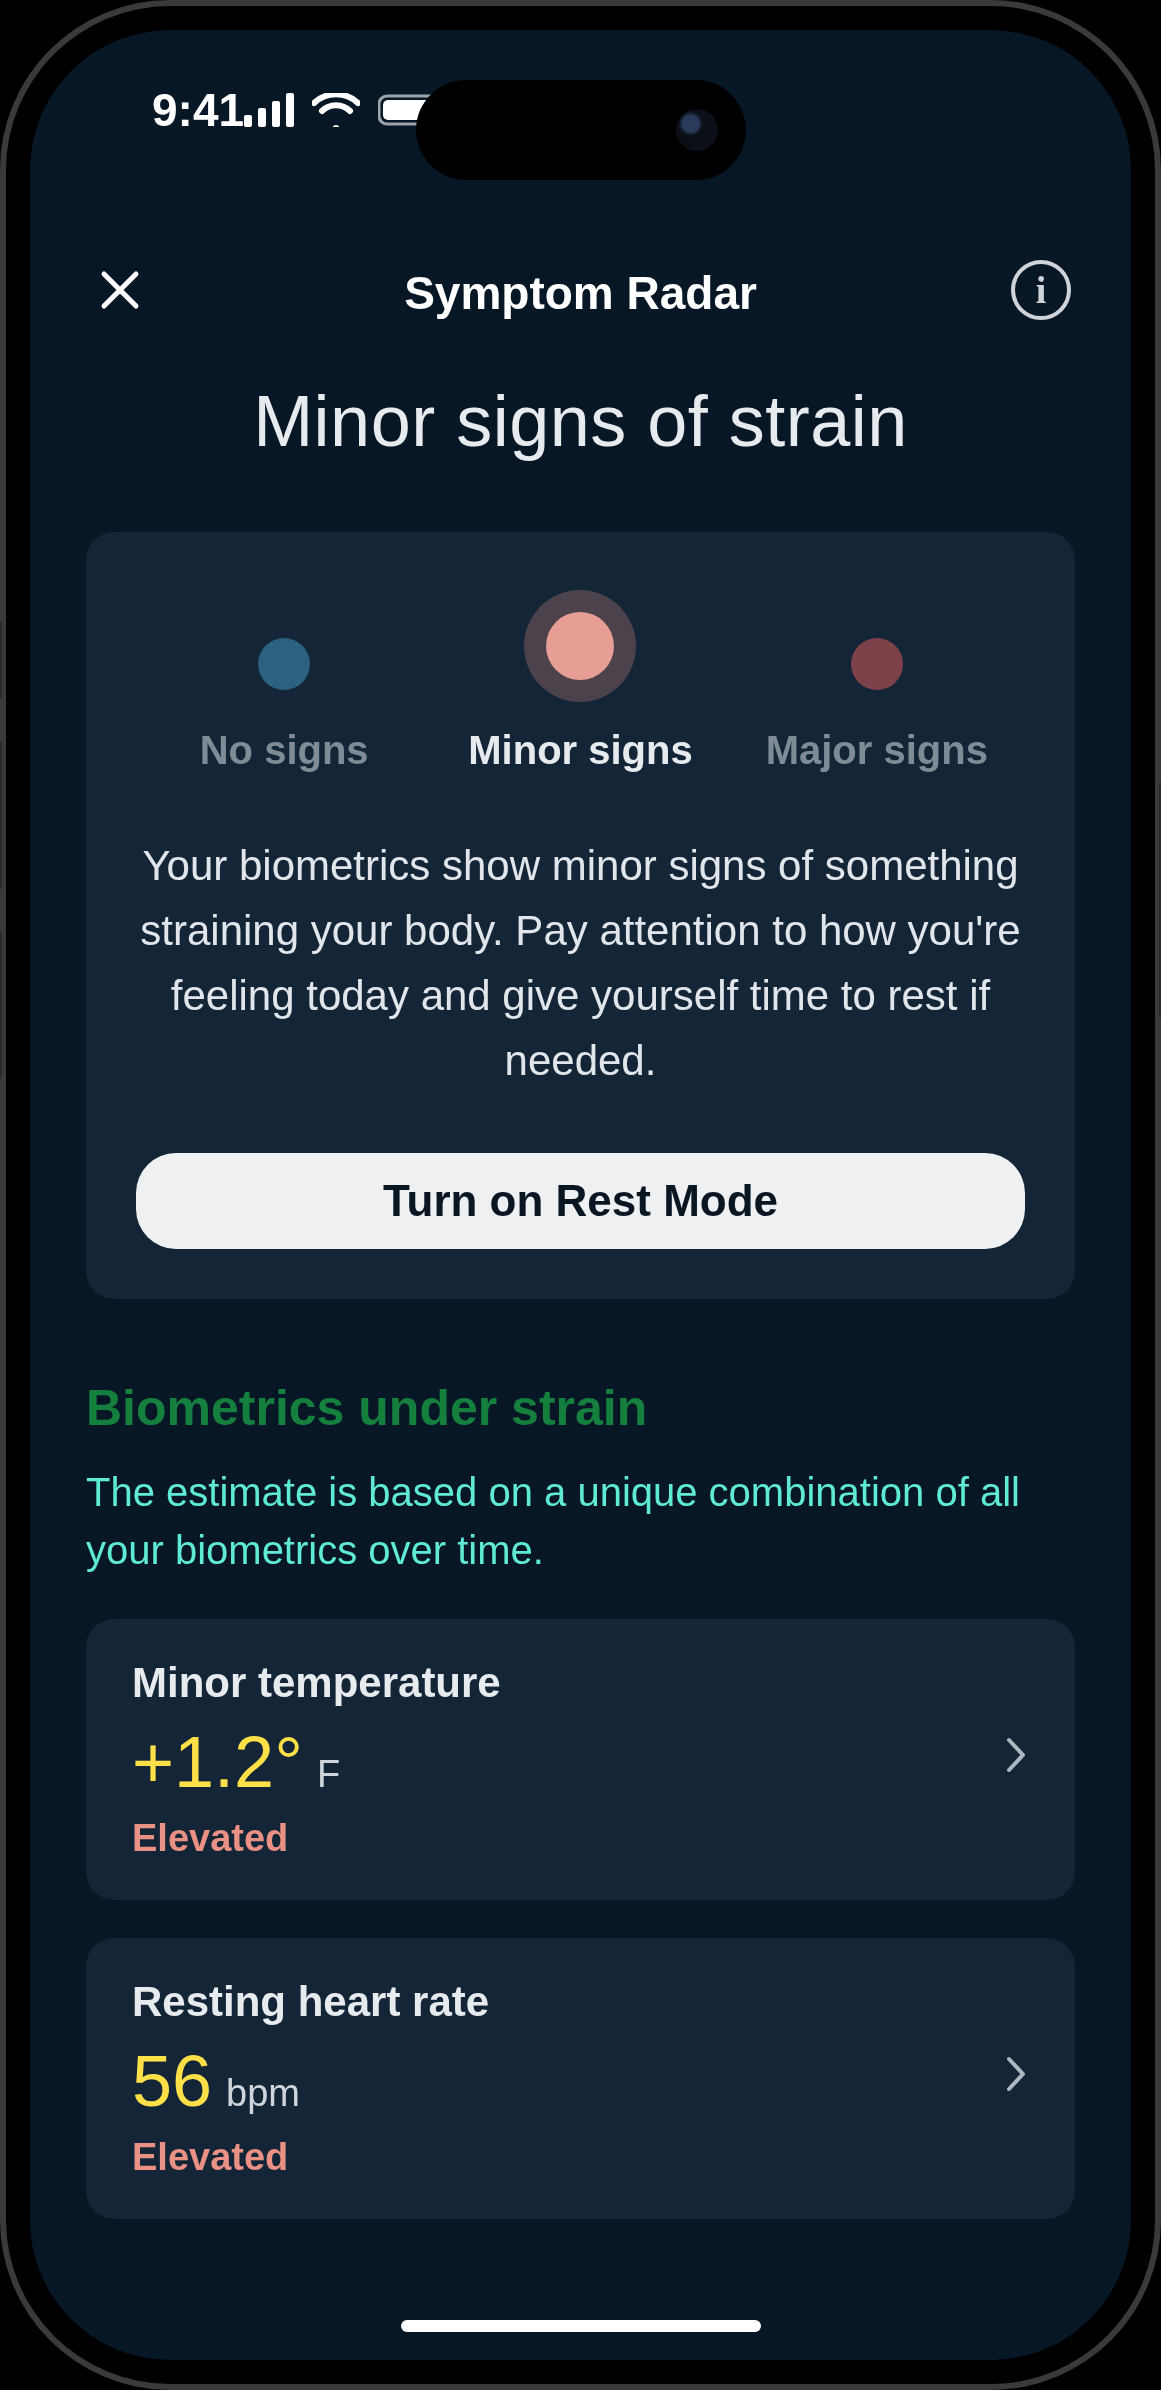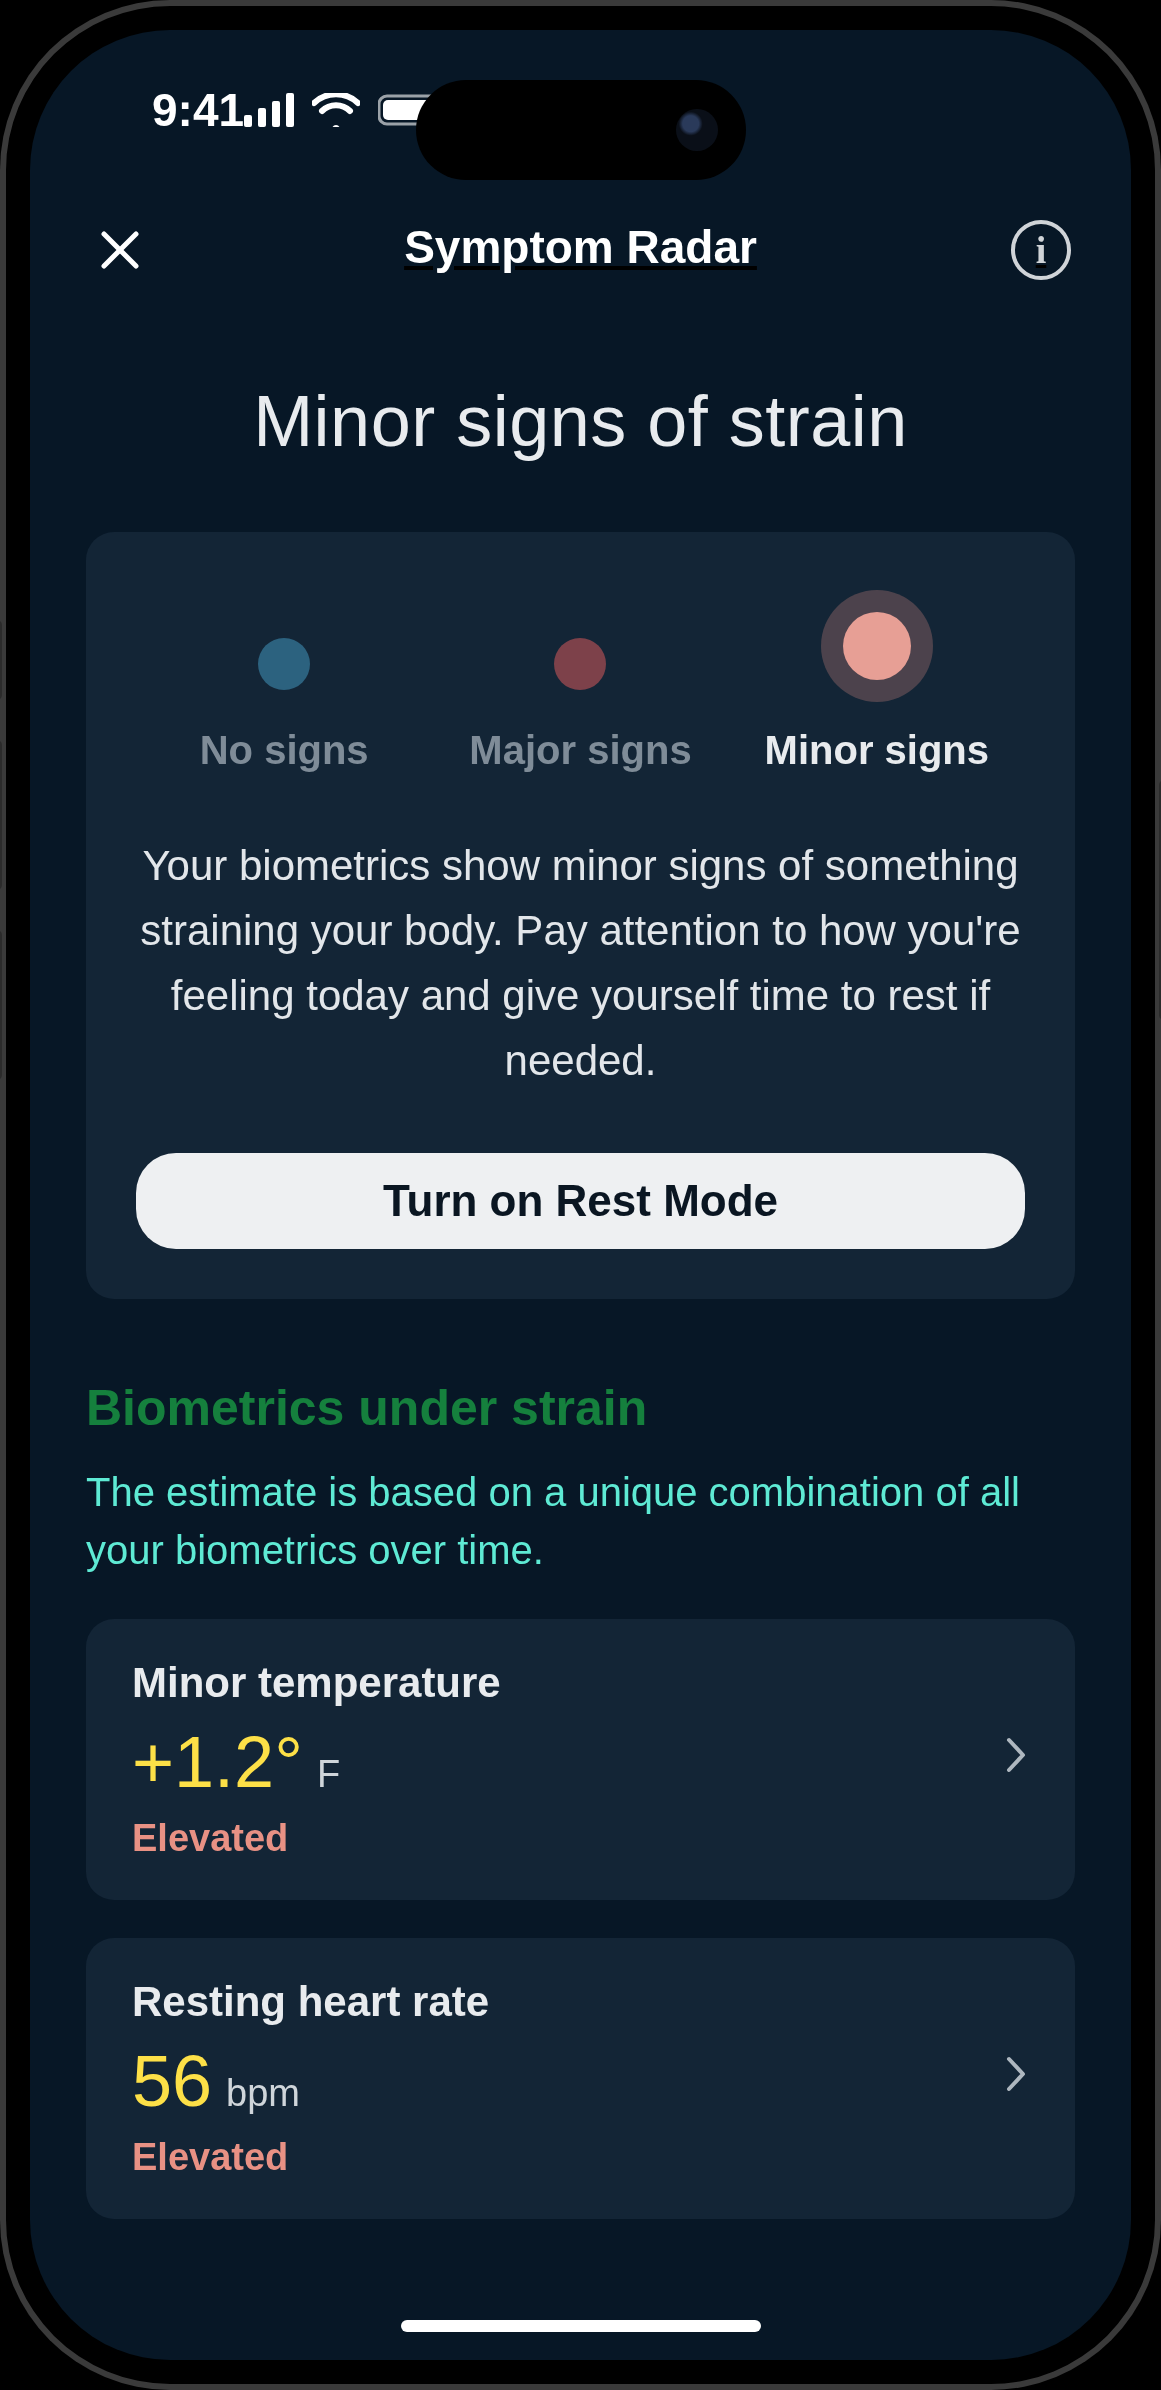--- a/index.html
+++ b/index.html
@@ -96,25 +96,24 @@
   .cell-icon, .wifi-icon, .batt-icon { display:inline-block; }
   .cell-icon svg, .wifi-icon svg, .batt-icon svg { display:block; }
 
   
   .navbar {
     position: absolute;
     top: 190px;
     left: 0; right: 0;
     height: 100px;
     display: flex;
-    align-items: flex-start;
+    align-items: flex-end;
     justify-content: space-between;
     padding: 0 60px;
     z-index: 10;
-    text-decoration: underline;
   }
   .close-btn {
     width: 60px; height: 60px;
     display:flex; align-items:center; justify-content:center;
     cursor: pointer;
     color:#fff;
   }
   .nav-title {
     color: #fff;
     font-size: 46px;
@@ -333,26 +332,26 @@
 
       <div class="page-title">Minor signs of strain</div>
 
       <div class="card">
         <div class="legend">
           <div class="legend-item">
             <span class="dot small" style="background:#2c627f"></span>
             <span class="legend-label dim">No signs</span>
           </div>
           <div class="legend-item">
+            <span class="dot active" style="background:#e79f95"></span>
+            <span class="legend-label on">Minor signs</span>
+          </div>
+          <div class="legend-item">
             <span class="dot small" style="background:#7d414a"></span>
             <span class="legend-label dim">Major signs</span>
-          </div>
-          <div class="legend-item">
-            <span class="dot active" style="background:#e79f95"></span>
-            <span class="legend-label on">Minor signs</span>
           </div>
         </div>
 
         <div class="card-desc">Your biometrics show minor signs of something straining your body. Pay attention to how you're feeling today and give yourself time to rest if needed.</div>
 
         <button class="rest-btn">Turn on Rest Mode</button>
       </div>
 
       <div class="section">
         <div class="section-title">Biometrics under strain</div>

